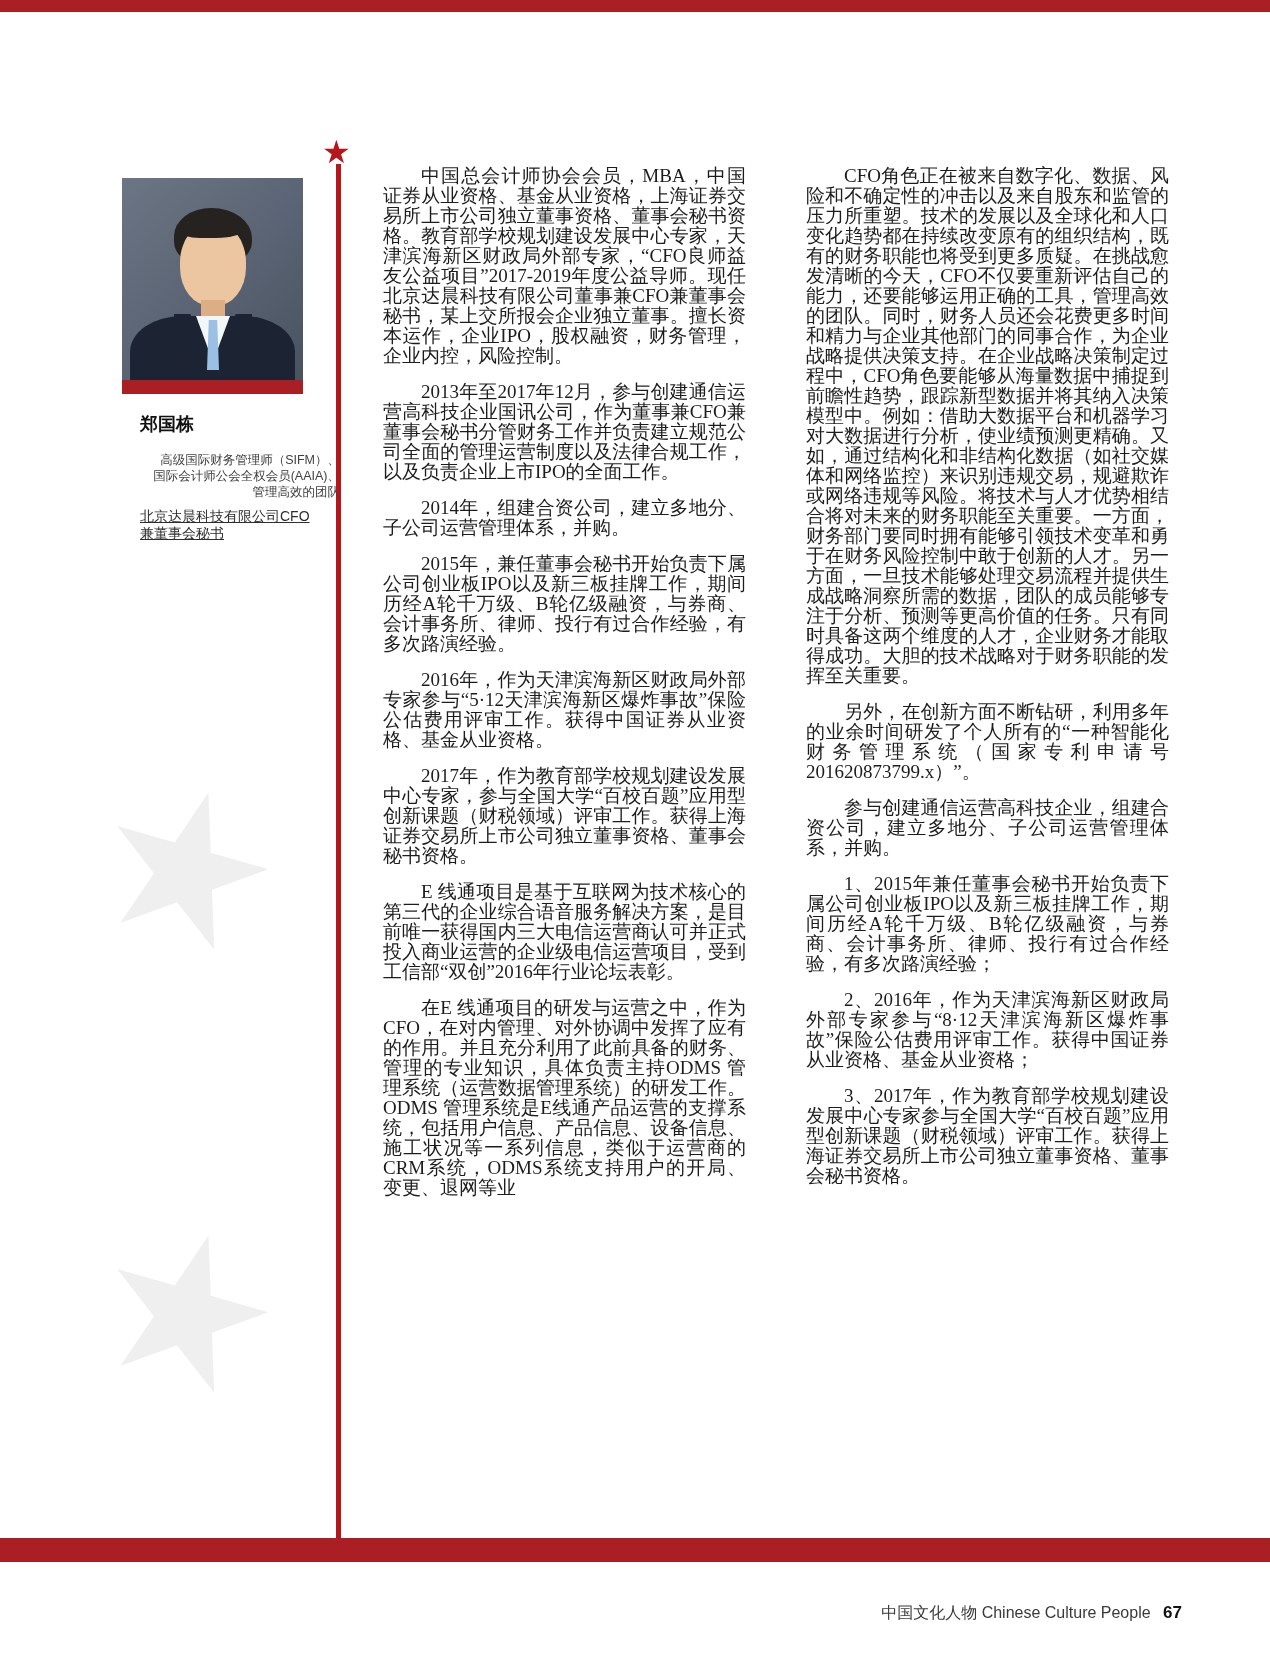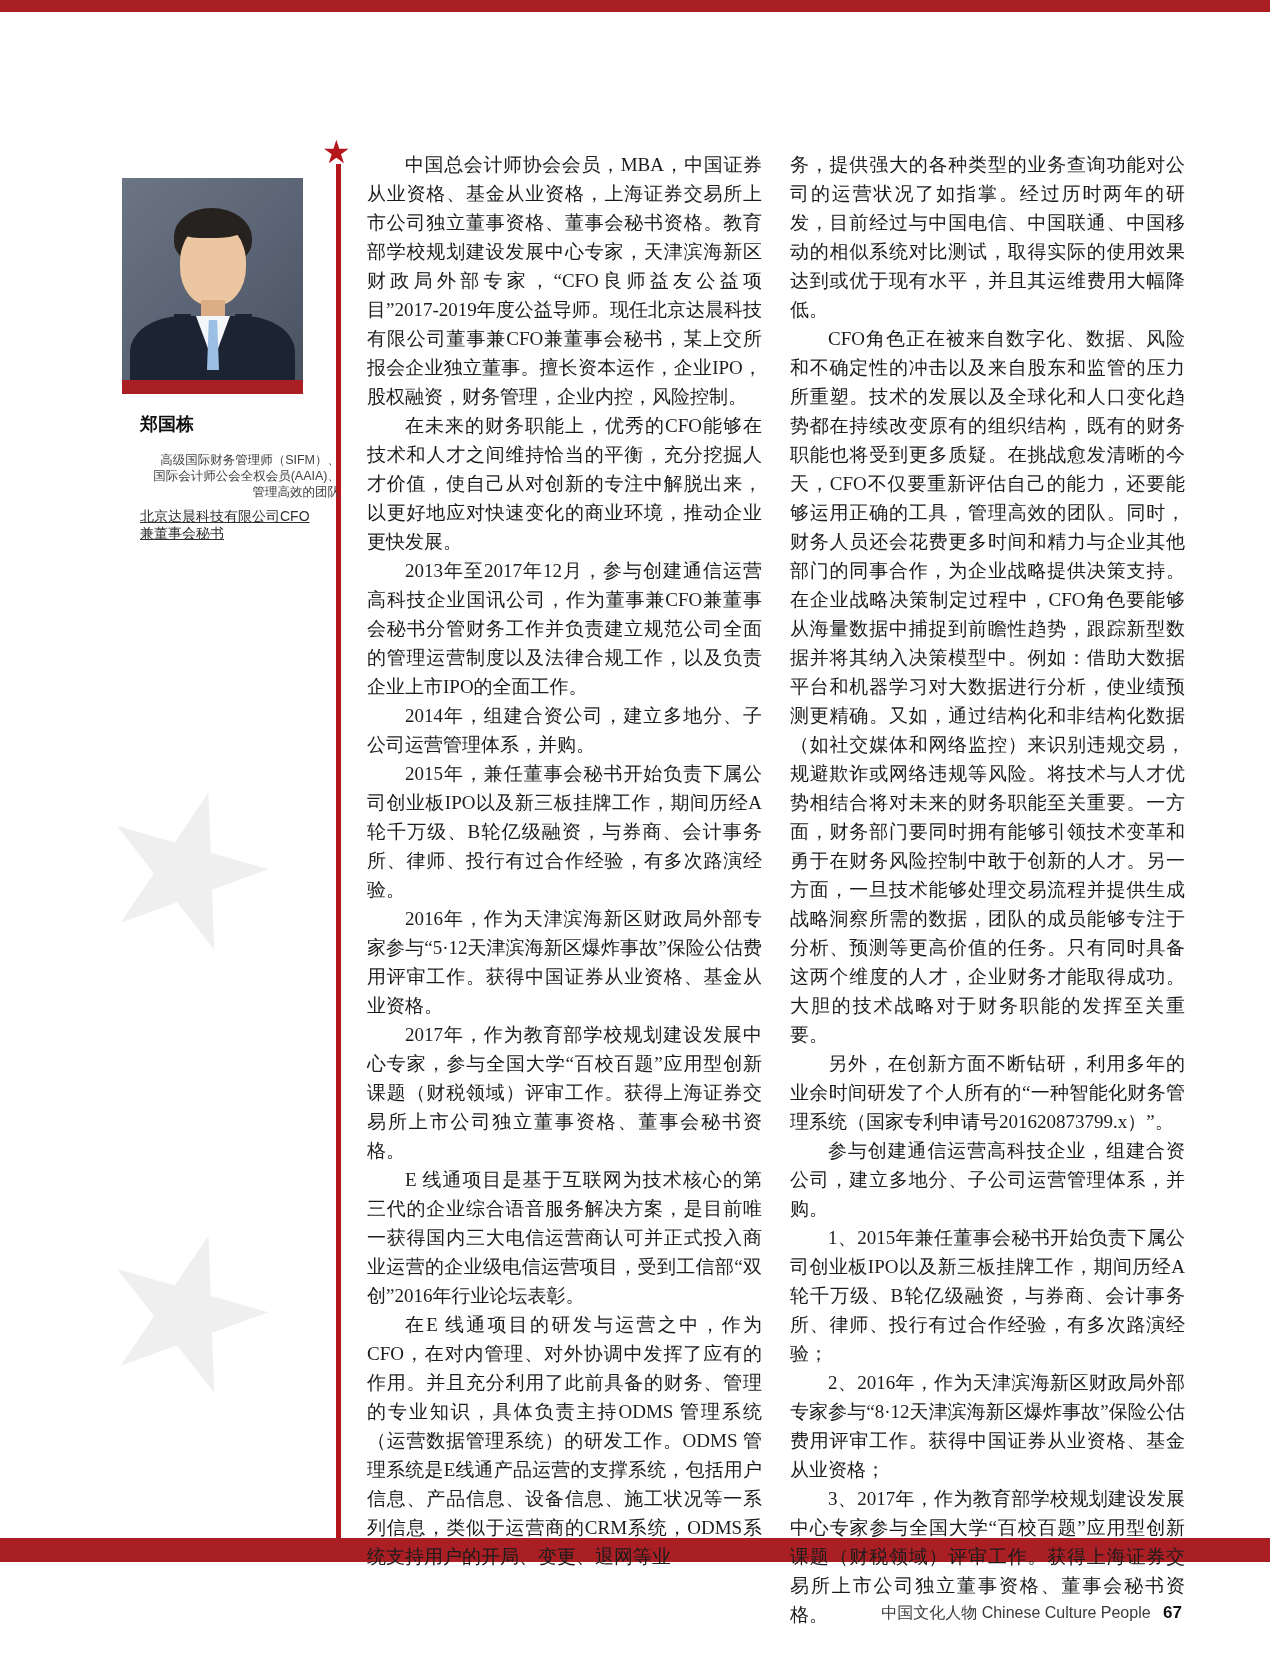--- a/index.html
+++ b/index.html
@@ -42,21 +42,21 @@
   .sans{font-family:"Liberation Sans","DejaVu Sans",sans-serif;margin-left:20px;}
   .name{position:absolute;left:120px;top:412px;font-size:18px;font-weight:bold;color:#111;z-index:2;}
   .creds{position:absolute;left:120px;top:452px;width:200px;font-size:12.5px;line-height:16px;
          color:#3f3f3f;z-index:2;text-align:right;}
   .role{position:absolute;left:120px;top:508px;width:200px;font-size:14px;line-height:17px;
         color:#2e2e2e;z-index:2;text-decoration:underline;}
   
   .col{position:absolute;top:150px;width:395px;z-index:1;}
   .col1{left:367px;}
   .col2{left:790px;}
-  .col p{margin:0;font-size:19px;line-height:29px;color:#1c1c1c;text-align:justify;
+  .col p{margin:16px;font-size:19px;line-height:20px;color:#1c1c1c;text-align:justify;
          text-justify:inter-ideograph;}
   .col p.ind{text-indent:2em;}
   
   .footer{position:absolute;top:1603px;right:88px;font-family:"Liberation Sans","DejaVu Sans",sans-serif;
           font-size:16px;color:#3a3a3a;white-space:nowrap;z-index:2;text-align:center;}
   .footer .pg{font-weight:bold;color:#111;font-size:17px;margin-left:8px;}
 </style>
 </head>
 <body>
 
@@ -91,32 +91,30 @@
   </div>
 
   <div class="red-star">★</div>
   <div class="v-line"></div>
 
   <div class="wm-star s1">★</div>
   <div class="wm-star s2">★</div>
 
   <div class="col col1">
     <p class="ind">中国总会计师协会会员，MBA，中国证券从业资格、基金从业资格，上海证券交易所上市公司独立董事资格、董事会秘书资格。教育部学校规划建设发展中心专家，天津滨海新区财政局外部专家，“CFO良师益友公益项目”2017-2019年度公益导师。现任北京达晨科技有限公司董事兼CFO兼董事会秘书，某上交所报会企业独立董事。擅长资本运作，企业IPO，股权融资，财务管理，企业内控，风险控制。</p>
-    <p class="ind">在未来的财务职能上，优秀的CFO能够在技术和人才之间维持恰当的平衡，充分挖掘人才价值，使自己从对创新的专注中解脱出来，以更好地应对快速变化的商业环境，推动企业更快发展。</p>
     <p class="ind">2013年至2017年12月，参与创建通信运营高科技企业国讯公司，作为董事兼CFO兼董事会秘书分管财务工作并负责建立规范公司全面的管理运营制度以及法律合规工作，以及负责企业上市IPO的全面工作。</p>
     <p class="ind">2014年，组建合资公司，建立多地分、子公司运营管理体系，并购。</p>
     <p class="ind">2015年，兼任董事会秘书开始负责下属公司创业板IPO以及新三板挂牌工作，期间历经A轮千万级、B轮亿级融资，与券商、会计事务所、律师、投行有过合作经验，有多次路演经验。</p>
     <p class="ind">2016年，作为天津滨海新区财政局外部专家参与“5·12天津滨海新区爆炸事故”保险公估费用评审工作。获得中国证券从业资格、基金从业资格。</p>
     <p class="ind">2017年，作为教育部学校规划建设发展中心专家，参与全国大学“百校百题”应用型创新课题（财税领域）评审工作。获得上海证券交易所上市公司独立董事资格、董事会秘书资格。</p>
     <p class="ind">E 线通项目是基于互联网为技术核心的第三代的企业综合语音服务解决方案，是目前唯一获得国内三大电信运营商认可并正式投入商业运营的企业级电信运营项目，受到工信部“双创”2016年行业论坛表彰。</p>
     <p class="ind">在E 线通项目的研发与运营之中，作为CFO，在对内管理、对外协调中发挥了应有的作用。并且充分利用了此前具备的财务、管理的专业知识，具体负责主持ODMS 管理系统（运营数据管理系统）的研发工作。ODMS 管理系统是E线通产品运营的支撑系统，包括用户信息、产品信息、设备信息、施工状况等一系列信息，类似于运营商的CRM系统，ODMS系统支持用户的开局、变更、退网等业</p>
   </div>
 
   <div class="col col2">
-    <p>务，提供强大的各种类型的业务查询功能对公司的运营状况了如指掌。经过历时两年的研发，目前经过与中国电信、中国联通、中国移动的相似系统对比测试，取得实际的使用效果达到或优于现有水平，并且其运维费用大幅降低。</p>
     <p class="ind">CFO角色正在被来自数字化、数据、风险和不确定性的冲击以及来自股东和监管的压力所重塑。技术的发展以及全球化和人口变化趋势都在持续改变原有的组织结构，既有的财务职能也将受到更多质疑。在挑战愈发清晰的今天，CFO不仅要重新评估自己的能力，还要能够运用正确的工具，管理高效的团队。同时，财务人员还会花费更多时间和精力与企业其他部门的同事合作，为企业战略提供决策支持。在企业战略决策制定过程中，CFO角色要能够从海量数据中捕捉到前瞻性趋势，跟踪新型数据并将其纳入决策模型中。例如：借助大数据平台和机器学习对大数据进行分析，使业绩预测更精确。又如，通过结构化和非结构化数据（如社交媒体和网络监控）来识别违规交易，规避欺诈或网络违规等风险。将技术与人才优势相结合将对未来的财务职能至关重要。一方面，财务部门要同时拥有能够引领技术变革和勇于在财务风险控制中敢于创新的人才。另一方面，一旦技术能够处理交易流程并提供生成战略洞察所需的数据，团队的成员能够专注于分析、预测等更高价值的任务。只有同时具备这两个维度的人才，企业财务才能取得成功。大胆的技术战略对于财务职能的发挥至关重要。</p>
     <p class="ind">另外，在创新方面不断钻研，利用多年的业余时间研发了个人所有的“一种智能化财务管理系统（国家专利申请号201620873799.x）”。</p>
     <p class="ind">参与创建通信运营高科技企业，组建合资公司，建立多地分、子公司运营管理体系，并购。</p>
     <p class="ind">1、2015年兼任董事会秘书开始负责下属公司创业板IPO以及新三板挂牌工作，期间历经A轮千万级、B轮亿级融资，与券商、会计事务所、律师、投行有过合作经验，有多次路演经验；</p>
     <p class="ind">2、2016年，作为天津滨海新区财政局外部专家参与“8·12天津滨海新区爆炸事故”保险公估费用评审工作。获得中国证券从业资格、基金从业资格；</p>
     <p class="ind">3、2017年，作为教育部学校规划建设发展中心专家参与全国大学“百校百题”应用型创新课题（财税领域）评审工作。获得上海证券交易所上市公司独立董事资格、董事会秘书资格。</p>
   </div>
 
   <div class="bottom-bar"></div>
 

